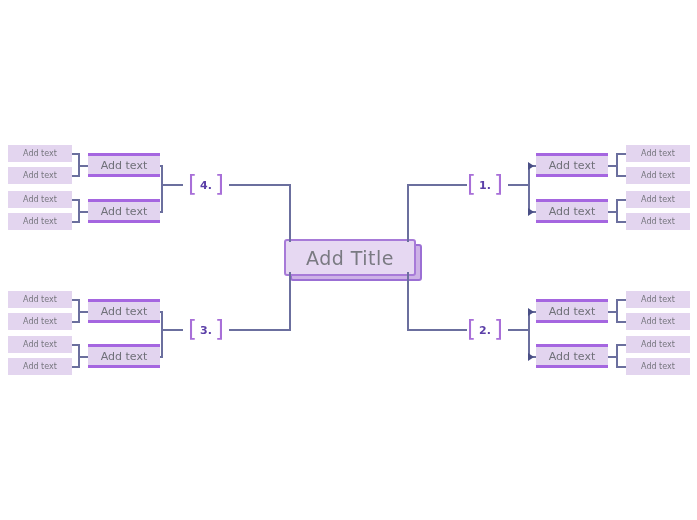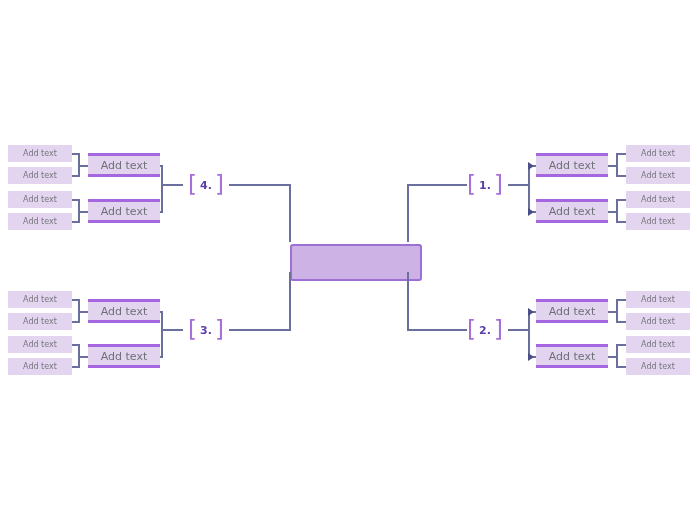--- a/index.html
+++ b/index.html
@@ -88,20 +88,23 @@
     font-size:8px;
     box-sizing:border-box;
   }
 </style>
 </head>
 <body>
 
 <div id="canvas">
 
   <div class="title-shadow" style="left:290px;top:244px;width:128px;height:33px;"></div>
+  <div class="title-box" style="left:284px;top:239px;width:128px;height:33px;">
+    <span>Add Title</span>
+  </div>
 
   <div class="line v" style="left:407px;top:184px;height:58px;"></div>
   <div class="line h" style="left:407px;top:184px;width:60px;"></div>
 
   <div class="line v" style="left:407px;top:272px;height:58px;"></div>
   <div class="line h" style="left:407px;top:329px;width:60px;"></div>
 
   <div class="line v" style="left:289px;top:184px;height:58px;"></div>
   <div class="line h" style="left:229px;top:184px;width:62px;"></div>
 

